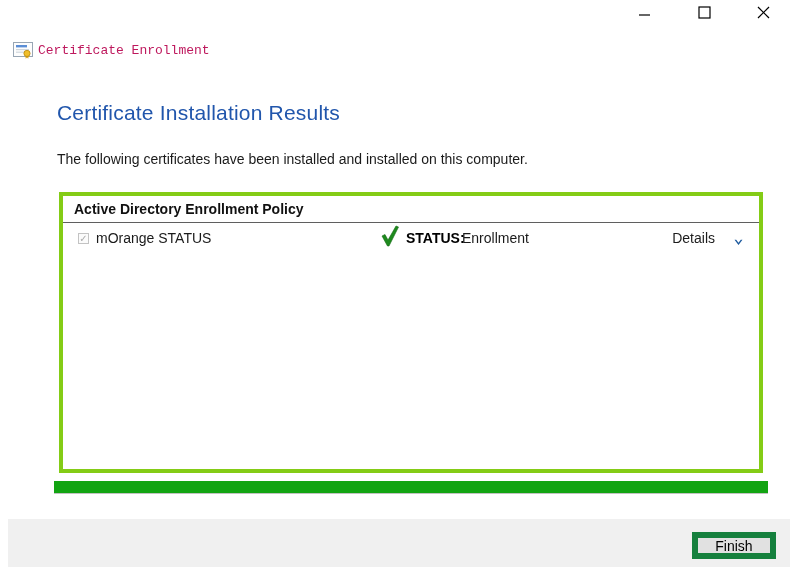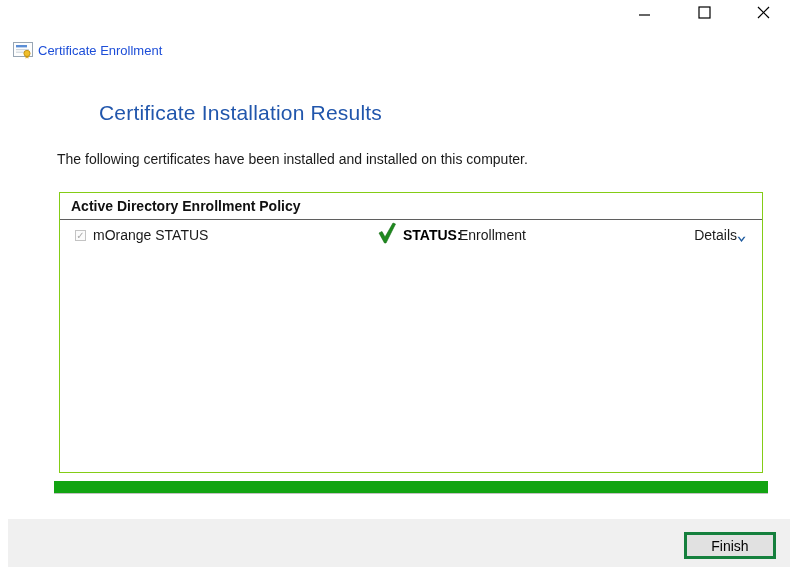--- a/index.html
+++ b/index.html
@@ -14,56 +14,56 @@
   .abs { position: absolute; }
 
   
   .win-btn { width: 16px; height: 16px; display: flex; align-items: center; justify-content: center; cursor: default; background: transparent; border: none; }
   #btn-min   { left: 637px; top: 4px; }
   #btn-max   { left: 696px; top: 4px; }
   #btn-close { left: 755px; top: 4px; }
 
   
   #app-icon { left: 13px; top: 42px; width: 20px; height: 17px; }
-  #app-title { left: 38px; top: 43px; font-size: 13px; color: #1d4ed8; }
+  #app-title { left: 38px; top: 43px; font-size: 13px; color: #be185d; font-family: Liberation Mono, monospace; }
 
   
-  #page-heading { left: 57px; top: 101px; font-size: 21px; font-weight: 400; color: #2156ac; letter-spacing: 0.2px; margin-left: 42px; }
+  #page-heading { left: 57px; top: 101px; font-size: 21px; font-weight: 400; color: #2156ac; letter-spacing: 0.2px; }
   #page-desc { left: 57px; top: 151px; font-size: 14px; color: #1a1a1a; }
 
   
-  #panel { left: 59px; top: 192px; width: 704px; height: 281px; border: 1px solid #84cc16; background: #ffffff; }
+  #panel { left: 59px; top: 192px; width: 704px; height: 281px; border: 4px solid #84cc16; background: #ffffff; }
   #panel-header {
     height: 27px; line-height: 26px; padding-left: 11px;
     font-size: 14px; font-weight: 700; color: #111;
     border-bottom: 1px solid #5f5f5f;
   }
   #row { position: absolute; left: 0; top: 27px; width: 100%; height: 32px; }
   #row-checkbox {
     position: absolute; left: 15px; top: 10px; width: 11px; height: 11px;
     border: 1px solid #c3c3c3; background: #fbfbfb;
     font-size: 10px; line-height: 9px; text-align: center; color: #ababab;
   }
   #row-label { position: absolute; left: 33px; top: 7px; font-size: 14px; color: #1a1a1a; }
   #status-check { position: absolute; left: 317px; top: 2px; width: 20px; height: 22px; }
   #status-label { position: absolute; left: 343px; top: 7px; font-size: 14px; font-weight: 700; color: #000; text-align: right; }
   #status-value { position: absolute; left: 399px; top: 7px; font-size: 14px; color: #1a1a1a; }
-  #details { position: absolute; right: 16px; top: 7px; display: flex; align-items: flex-end; gap: 0; cursor: pointer; background: none; border: none; font-family: inherit; }
+  #details { position: absolute; right: 16px; top: 7px; display: flex; align-items: flex-end; gap: 19px; cursor: pointer; background: none; border: none; font-family: inherit; }
   #details-label { font-size: 14px; color: #1c1c1c; }
   #details-chevron { width: 9px; height: 7px; margin-top: 3px; }
 
   
   #progress { left: 54px; top: 481px; width: 714px; height: 13px; background: #d7d7d7; border-bottom: 1px solid #c2c2c2; }
   #progress-fill { height: 100%; background: #12a412; }
 
   
   #footer { left: 8px; top: 519px; width: 782px; height: 48px; background: #f0f0f0; }
   #finish-btn {
-    position: absolute; right: 14px; top: 13px; width: 92px; height: 27px;
-    background: #e1e1e1; border: 3px solid #15803d;
+    position: absolute; right: 14px; top: 13px; width: 84px; height: 27px;
+    background: #e1e1e1; border: 6px solid #15803d;
     font-family: inherit; font-size: 14px; color: #000; cursor: pointer;
   }
 </style>
 </head>
 <body>
 
 <button class="abs win-btn" id="btn-min">
   <svg width="12" height="12" viewBox="0 0 12 12">
       <line x1="0" y1="9" x2="11" y2="9" stroke="#000" stroke-width="1.2"></line>
     </svg>

